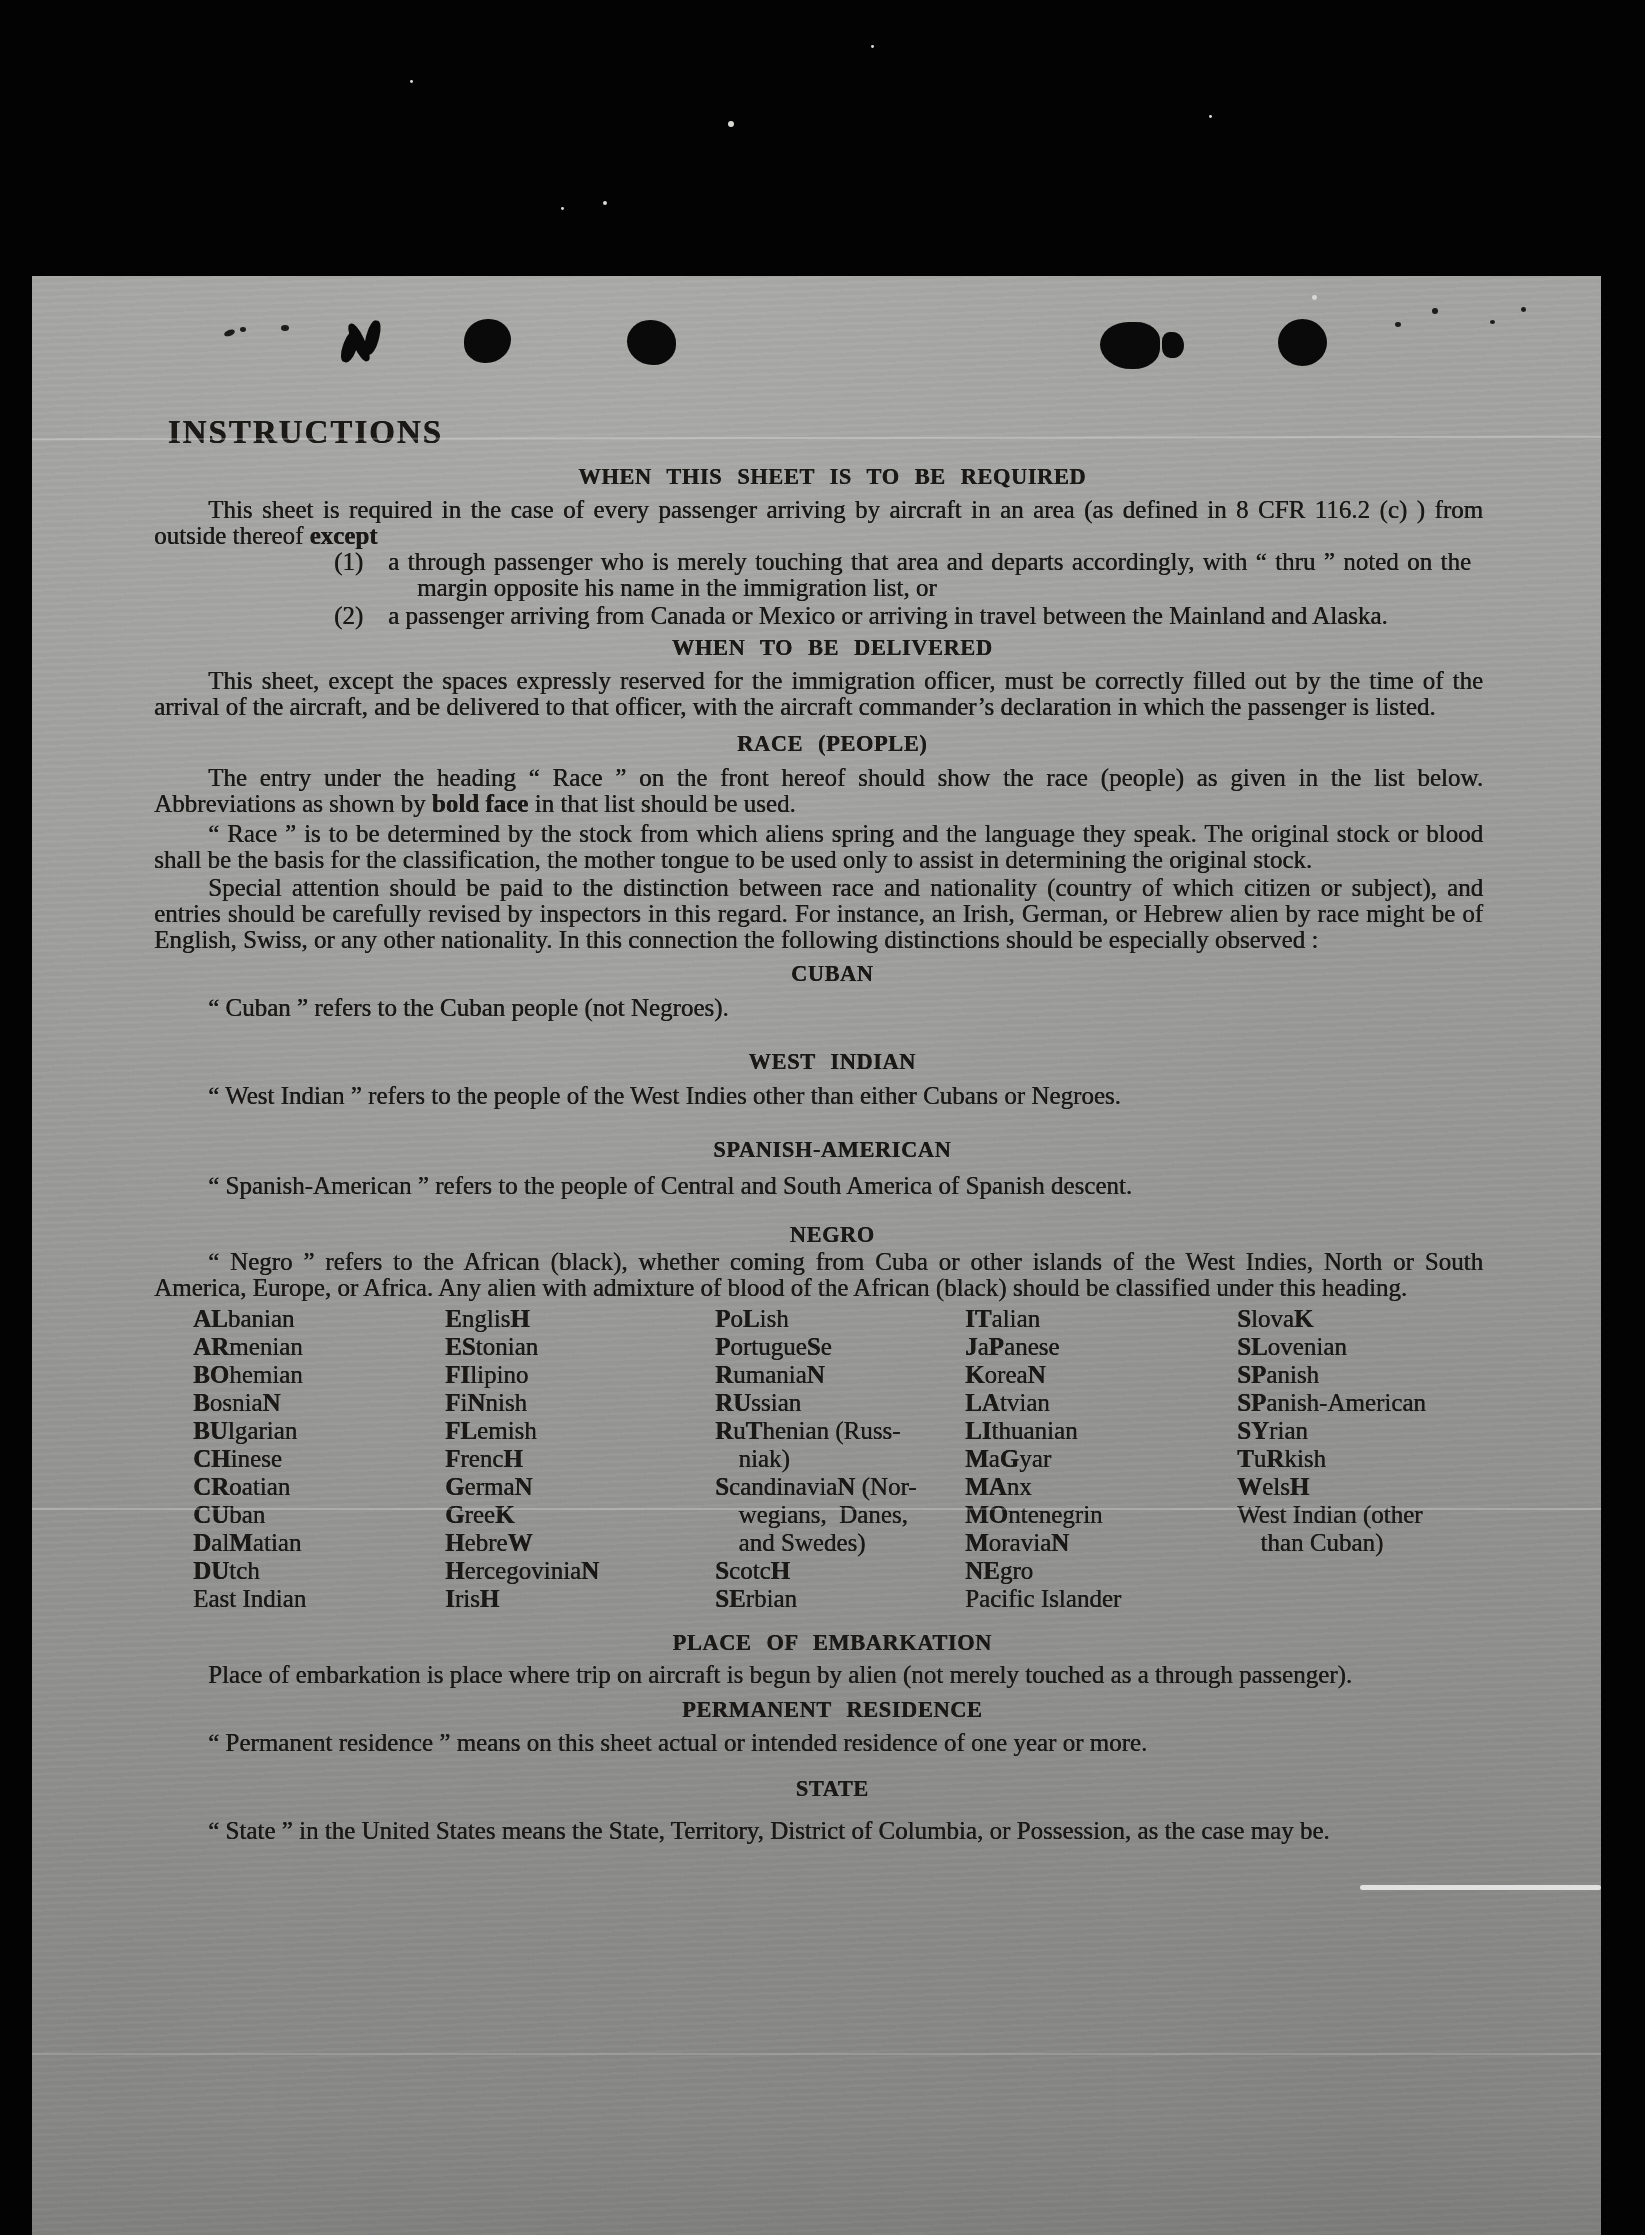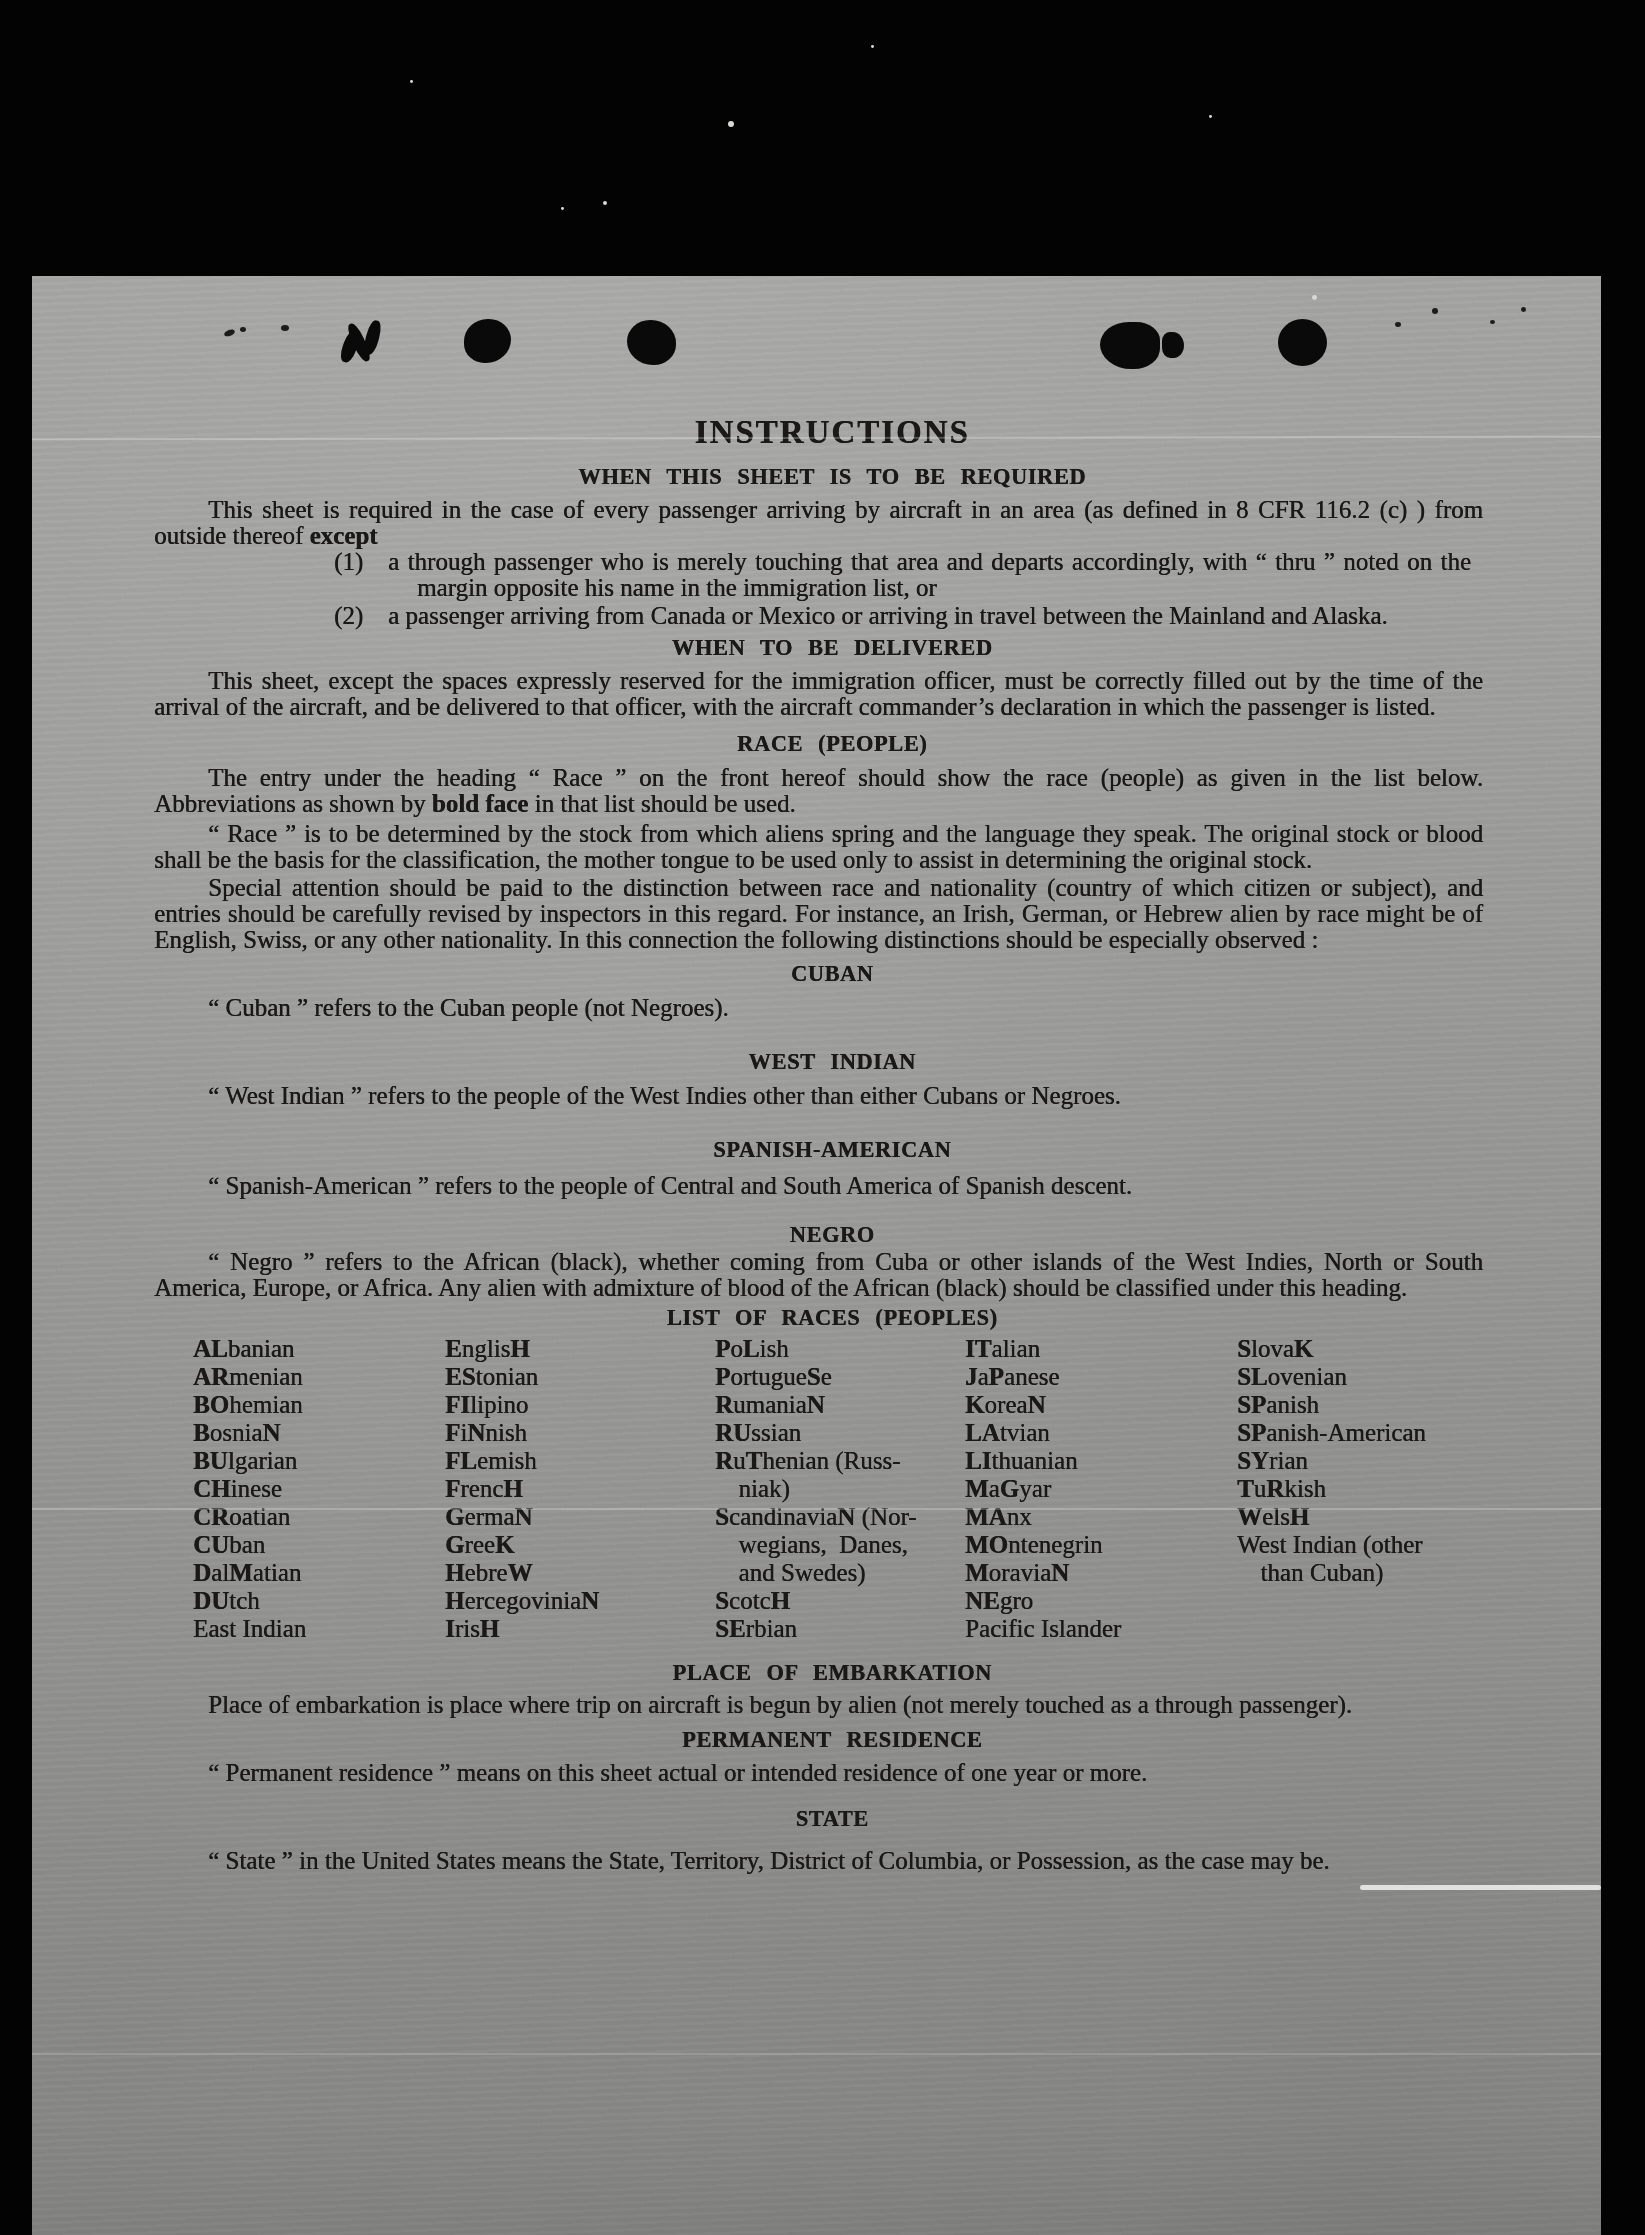--- a/index.html
+++ b/index.html
@@ -20,21 +20,21 @@
     background-color:#9c9c9a;
     color:#1a1916;
   }
   .content{
     position:absolute;left:0;top:0;right:0;bottom:0;
     padding:0 118px 0 122px;
     text-shadow:0.4px 0 0 currentColor;
   }
   .doc-title{
     margin-top:138px;margin-bottom:12px;
-    text-align:center;font-size:33px;font-weight:700;letter-spacing:2px;
+    font-size:33px;font-weight:700;letter-spacing:2px;
     position:relative;left:13.7px;
   }
   .sec-heading{
     text-align:center;font-size:22.4px;font-weight:700;
     letter-spacing:0.6px;word-spacing:8.8px;line-height:27px;
     position:relative;left:13.7px;
   }
   p.body{
     font-size:25px;line-height:26px;margin:0;
     text-align:justify;text-indent:54px;
@@ -123,21 +123,20 @@
 
     <div class="sec-heading" id="h-westindian">WEST INDIAN</div>
     <p class="body" id="p-westindian">“ West Indian ” refers to the people of the West Indies other than either Cubans or Negroes.</p>
 
     <div class="sec-heading" id="h-spanishamerican">SPANISH-AMERICAN</div>
     <p class="body" id="p-spanishamerican">“ Spanish-American ” refers to the people of Central and South America of Spanish descent.</p>
 
     <div class="sec-heading" id="h-negro">NEGRO</div>
     <p class="body" id="p-negro">“ Negro ” refers to the African (black), whether coming from Cuba or other islands of the West Indies, North or South America, Europe, or Africa.  Any alien with admixture of blood of the African (black) should be classified under this heading.</p>
 
-    <div class="sec-heading" id="h-races">LIST OF RACES (PEOPLES)</div>
     <div class="race-grid" id="races-grid">
         <div class="race-col">
           <div class="race-line"><b>AL</b>banian</div>
           <div class="race-line"><b>AR</b>menian</div>
           <div class="race-line"><b>BO</b>hemian</div>
           <div class="race-line"><b>B</b>osnia<b>N</b></div>
           <div class="race-line"><b>BU</b>lgarian</div>
           <div class="race-line"><b>CH</b>inese</div>
           <div class="race-line"><b>CR</b>oatian</div>
           <div class="race-line"><b>CU</b>ban</div>

